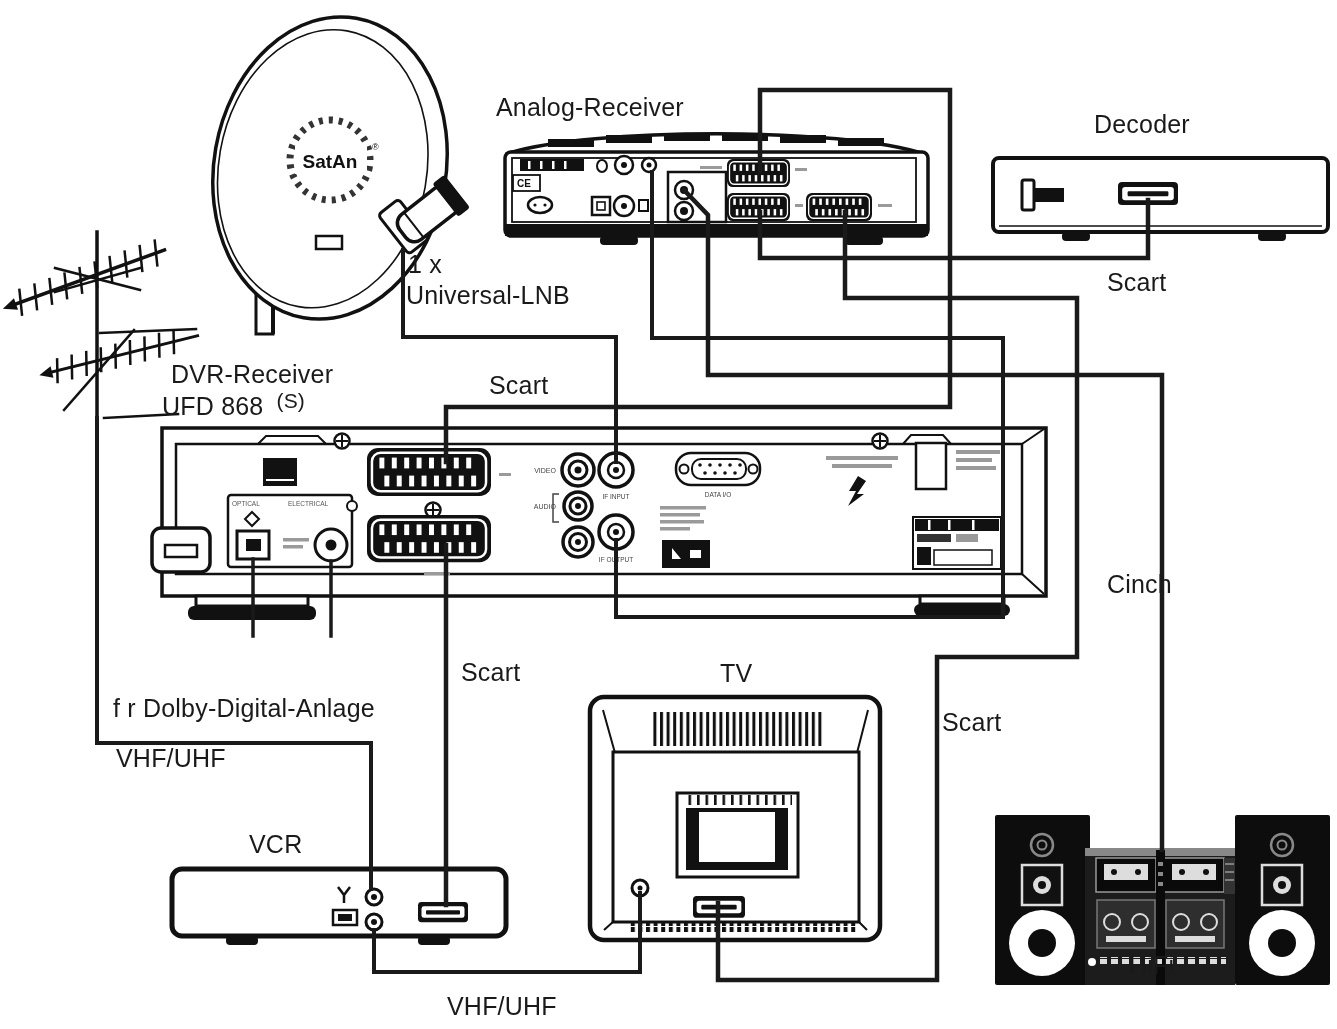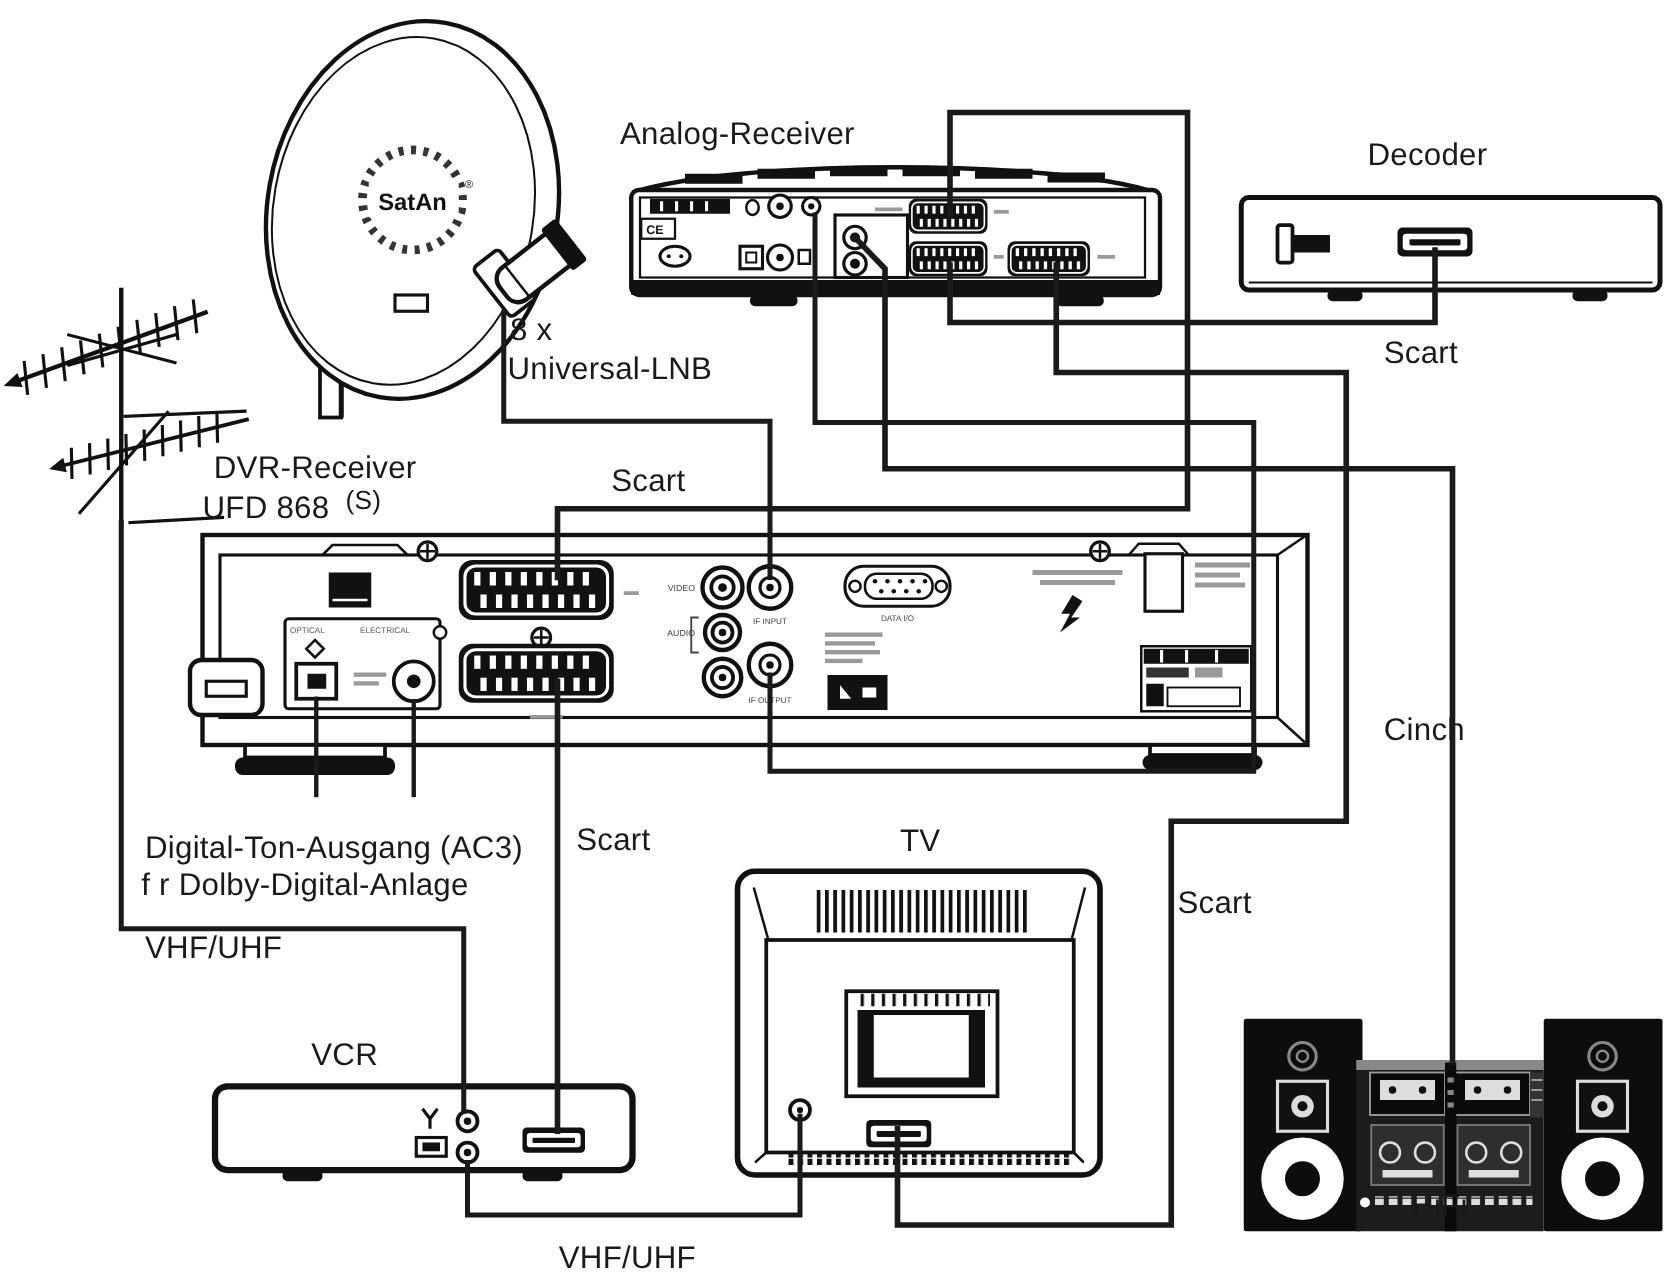--- a/index.html
+++ b/index.html
@@ -399,29 +399,28 @@
     <path d="M684,190 L708,215 V375 H1162 V850" stroke-width="4.5"></path>
     <path d="M446,545 V905" stroke-width="4.5"></path>
     <path d="M253,559 V636" stroke-width="3.5"></path>
     <path d="M331,561 V636" stroke-width="3.5"></path>
   </g>
 </svg>
 
 <div class="lbl" style="left:496px;top:93px">Analog-Receiver</div>
 <div class="lbl" style="left:1094px;top:110px">Decoder</div>
 <div class="lbl" style="left:1107px;top:268px">Scart</div>
-<div class="lbl" style="left:408px;top:250px">8 x</div>
+<div class="lbl" style="left:408px;top:250px">1 x</div>
 <div class="lbl" style="left:406px;top:281px">Universal-LNB</div>
 <div class="lbl" style="left:171px;top:360px">DVR-Receiver</div>
 <div class="lbl" style="left:162px;top:392px"><span>UFD 868</span><span class="sup">(S)</span></div>
 <div class="lbl" style="left:489px;top:371px">Scart</div>
 <div class="lbl" style="left:461px;top:658px">Scart</div>
 <div class="lbl" style="left:720px;top:659px">TV</div>
 <div class="lbl" style="left:1107px;top:570px">Cinch</div>
 <div class="lbl" style="left:942px;top:708px">Scart</div>
-<div class="lbl" style="left:116px;top:664px">Digital-Ton-Ausgang (AC3)</div>
 <div class="lbl" style="left:113px;top:694px">f r Dolby-Digital-Anlage</div>
 <div class="lbl" style="left:116px;top:744px">VHF/UHF</div>
 <div class="lbl" style="left:249px;top:830px">VCR</div>
 <div class="lbl" style="left:447px;top:992px">VHF/UHF</div>
 <div class="lbl" style="left:1129px;top:951px">HiFi</div>
 
 </div>
 
 </body></html>

